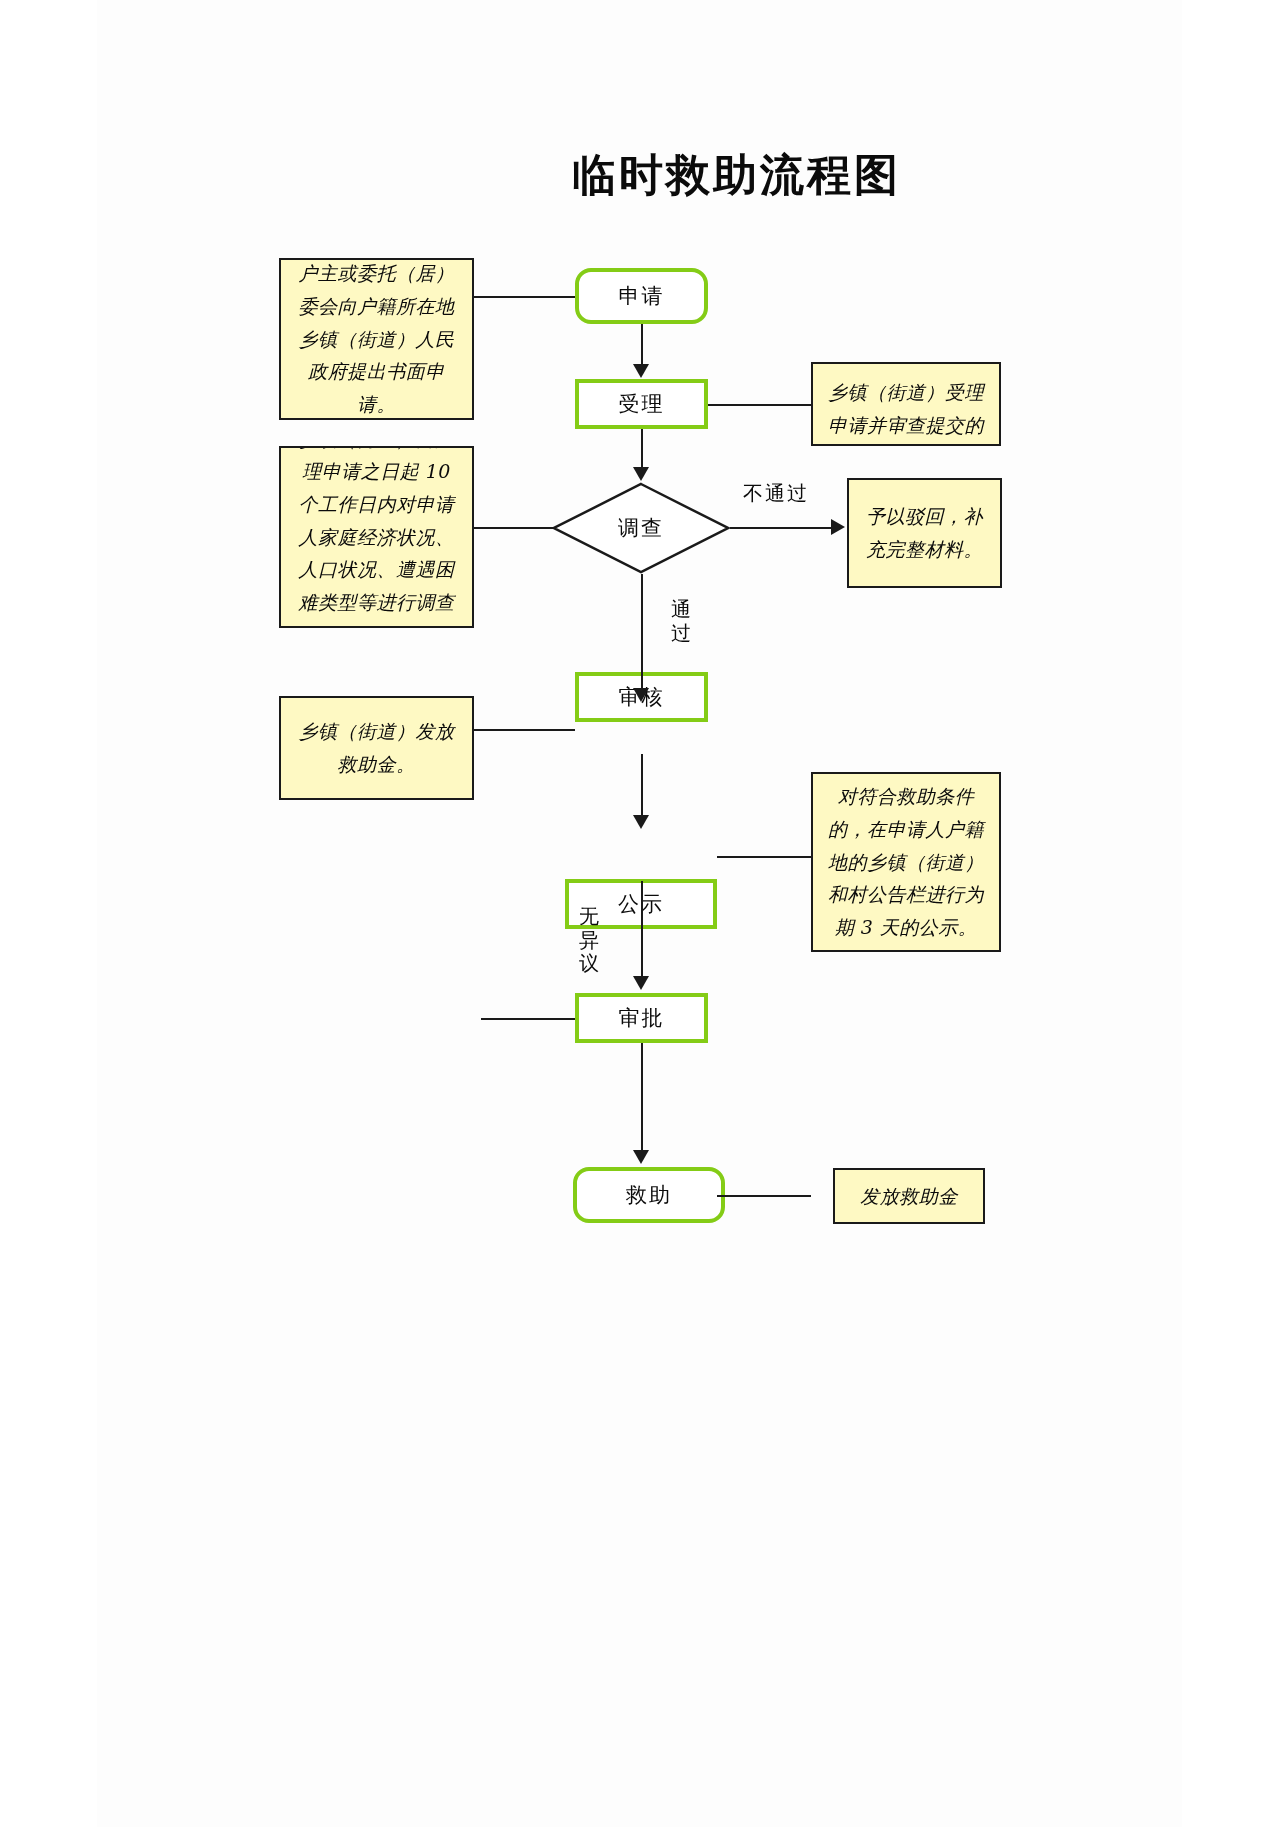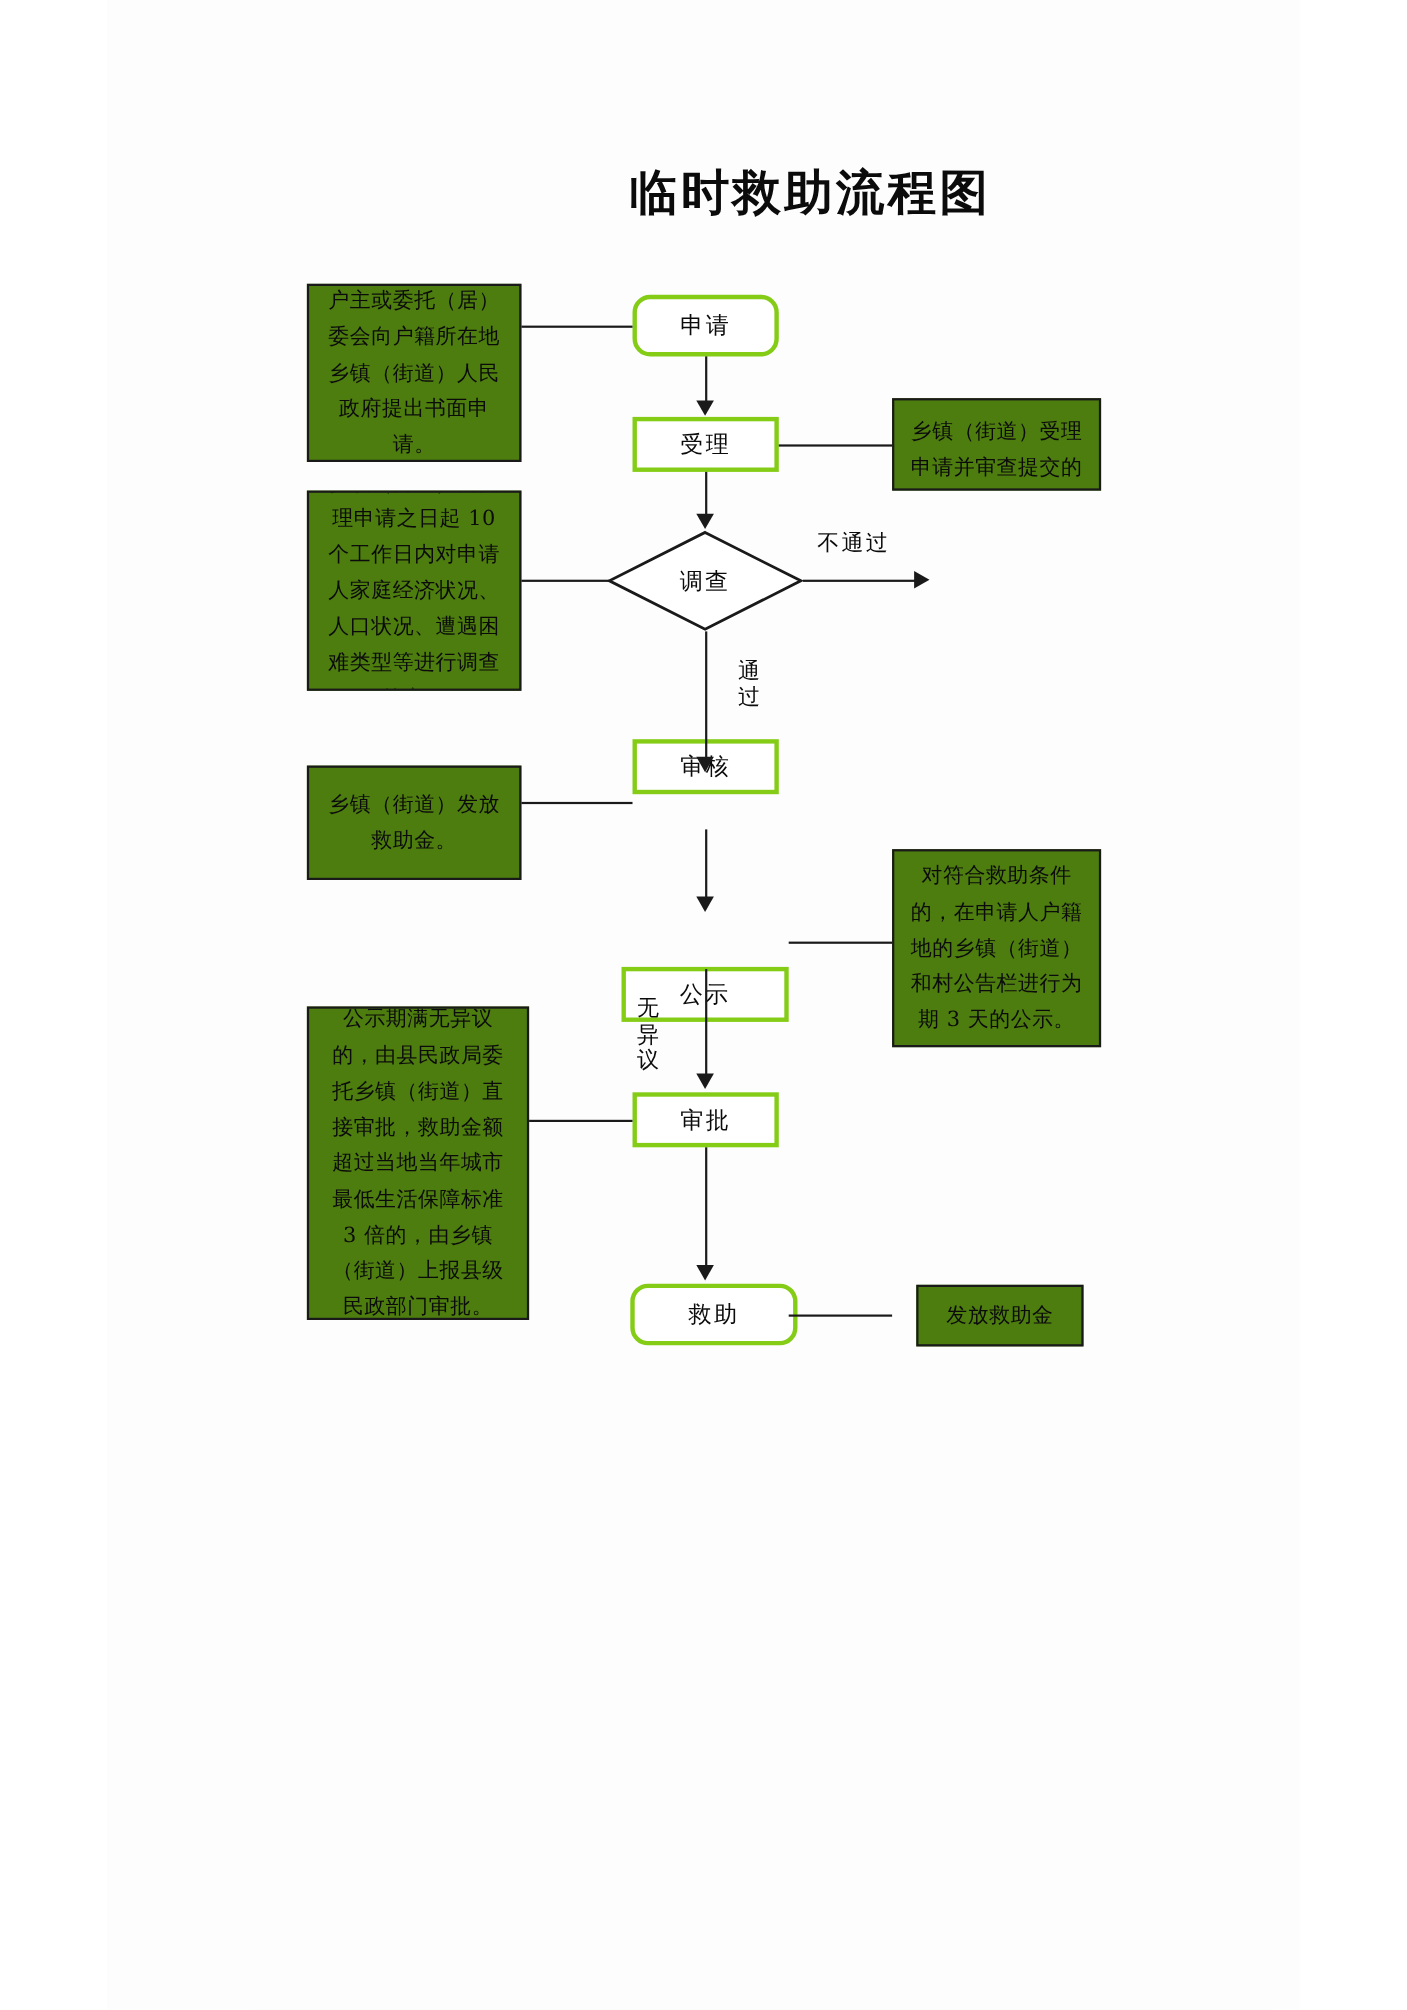--- a/index.html
+++ b/index.html
@@ -52,32 +52,33 @@
   }
   .node.rounded {
     border-radius: 16px;
   }
 
   
   .note {
     position: absolute;
     box-sizing: border-box;
     border: 2px solid #1a1a1a;
-    background: #4d7c0f;
+    background: #fef9c3;
     display: flex;
     align-items: center;
     justify-content: center;
     padding: 18px 14px;
     font-size: 19px;
     line-height: 1.72;
     letter-spacing: 0.5px;
     text-align: center;
     color: #0b0b0b;
     font-family: "DejaVu Serif", "Liberation Serif", serif;
     overflow: hidden;
+    font-style: italic;
   }
   .note.clip-bottom {
     align-items: flex-start;
     padding-top: 12px;
   }
 
   
   .diamond-wrap {
     position: absolute;
   }
@@ -150,24 +151,24 @@
 <div id="page">
 
   <div id="chart-title">临时救助流程图</div>
 
   <div class="note" style="left:182px; top:258px; width:195px; height:162px;">户主或委托（居）委会向户籍所在地乡镇（街道）人民政府提出书面申请。</div>
 
   <div class="note" style="left:182px; top:446px; width:195px; height:182px;">乡镇（街道）自受理申请之日起 10 个工作日内对申请人家庭经济状况、人口状况、遭遇困难类型等进行调查核实。</div>
 
   <div class="note" style="left:182px; top:696px; width:195px; height:104px;">乡镇（街道）发放救助金。</div>
 
-  <div class="note" style="left:182px; top:915px; width:202px; height:285px;">公示期满无异议的，由县民政局委托乡镇（街道）直接审批，救助金额超过当地当年城市最低生活保障标准 3 倍的，由乡镇（街道）上报县级民政部门审批。</div>
 
   <div class="note clip-bottom" style="left:714px; top:362px; width:190px; height:84px;">乡镇（街道）受理申请并审查提交的材料。</div>
 
+  <div class="note" style="left:750px; top:478px; width:155px; height:110px;">予以驳回，补充完整材料。</div>
 
   <div class="note" style="left:714px; top:772px; width:190px; height:180px;">对符合救助条件的，在申请人户籍地的乡镇（街道）和村公告栏进行为期 3 天的公示。</div>
 
   <div class="note" style="left:736px; top:1168px; width:152px; height:56px; line-height:1.3;">发放救助金</div>
 
   <div class="node rounded" style="left:478px; top:268px; width:133px; height:56px;">申请</div>
 
   <div class="node" style="left:478px; top:379px; width:133px; height:50px;">受理</div>
 
   <div class="diamond-wrap" style="left:455px; top:482px; width:178px; height:92px;">

